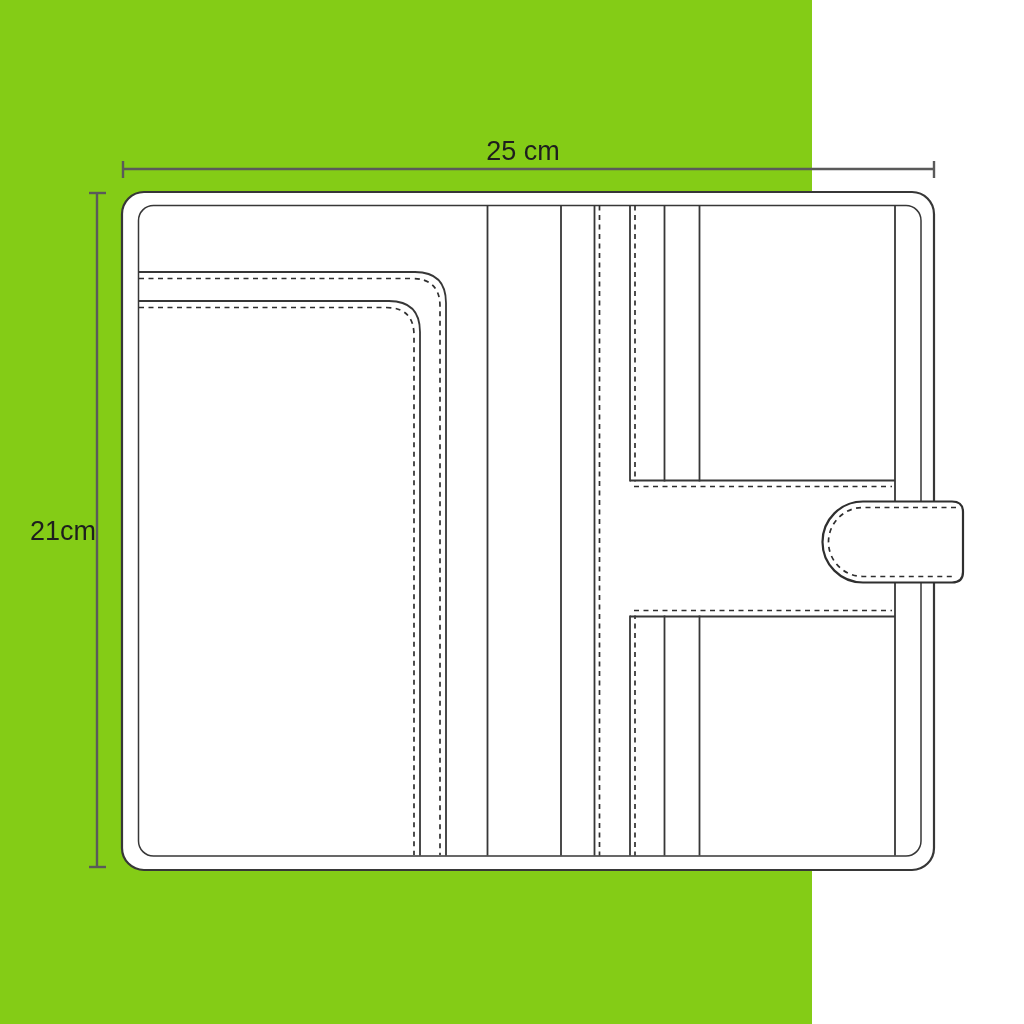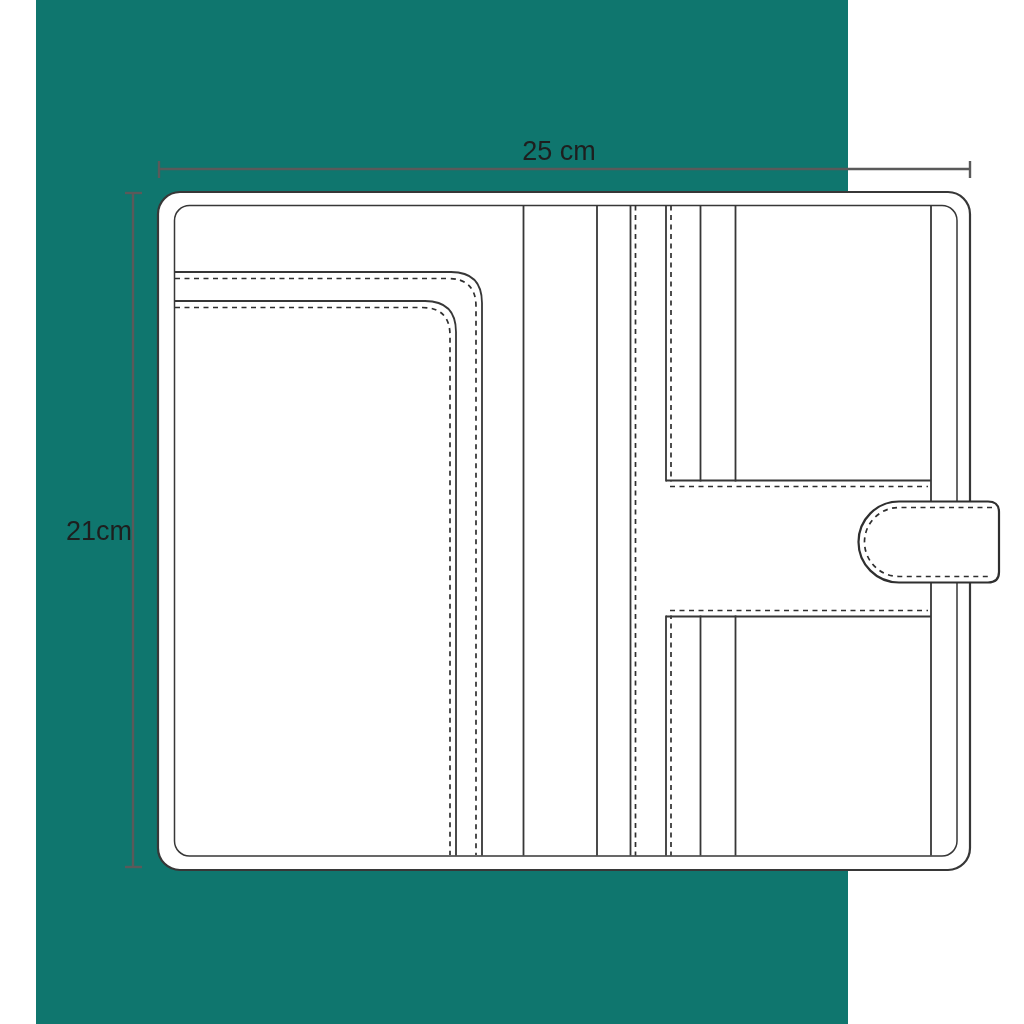--- a/index.html
+++ b/index.html
@@ -8,22 +8,21 @@
     background: #ffffff;
     width: 1024px;
     height: 1024px;
     overflow: hidden;
     font-family: "Liberation Sans", sans-serif;
   }
   #stage {
     position: relative;
     width: 812px;
     height: 1024px;
-    background: #0f766e;
-    margin-left: 36px;
+    background: #84cc16;
   }
   svg { display: block; }
   text {
     font-family: "Liberation Sans", sans-serif;
     font-size: 27px;
     fill: #1e1e1e;
   }
   .solid  { fill: none; stroke: #373737; stroke-width: 1.8; }
   .outer  { fill: #ffffff; stroke: #373737; stroke-width: 2.2; }
   .inner  { fill: none; stroke: #373737; stroke-width: 1.5; }

